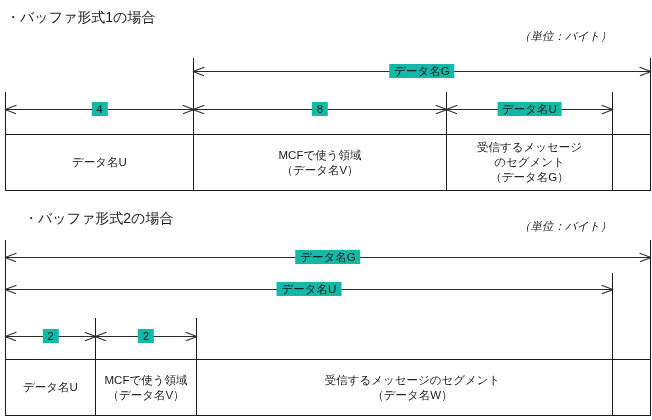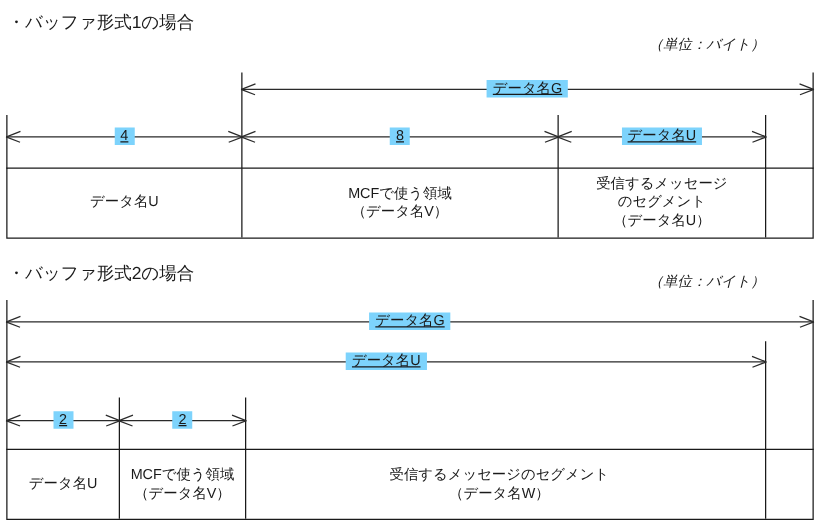--- a/index.html
+++ b/index.html
@@ -34,27 +34,26 @@
   
   .vline{position:absolute;width:1px;background:#1a1a1a;}
 
   
   .dim{position:absolute;height:14px;}
   .dim .bar{
     position:absolute;left:0;right:0;top:6px;height:1px;background:#2a2a2a;
   }
   .dim .lbl{
     position:absolute;top:-1px;left:50%;transform:translateX(-50%);
-    background:#7dd3fc;
+    background:#14b8a6;
     padding:0 5px;
     font-size:11.5px;
     line-height:14px;
     white-space:nowrap;
     color:#1a1a1a;
-    text-decoration:underline;
   }
   
   .dim .head{position:absolute;width:11px;height:13px;top:0px;}
   .dim .head::before,
   .dim .head::after{
     content:"";position:absolute;left:0;top:6px;
     width:12px;height:1px;background:#2a2a2a;
     transform-origin:0 0;
   }
   .dim .head.left::before{transform:rotate(21deg);}
@@ -127,32 +126,32 @@
     </div>
     <div class="cell-div" style="left:187px;"></div>
     <div class="cell" style="left:188px;width:252px;">
       <span class="txt">MCFで使う領域
 （データ名V）</span>
     </div>
     <div class="cell-div" style="left:440px;"></div>
     <div class="cell" style="left:441px;width:165px;">
       <span class="txt">受信するメッセージ
 のセグメント
-（データ名U）</span>
+（データ名G）</span>
     </div>
     <div class="cell-div" style="left:606px;"></div>
     <div class="cell" style="left:607px;width:37px;">
       <span class="txt"></span>
     </div>
   </div>
 </div>
 
 <div class="diagram">
 
-  <div class="section-title" style="left:6px;top:211px;">・バッファ形式2の場合</div>
+  <div class="section-title" style="left:24px;top:211px;">・バッファ形式2の場合</div>
 
   <div class="unit-label" style="left:519px;top:219px;">（単位：バイト）</div>
 
   <div class="vline" style="left:5px;top:240px;height:120px;"></div>
   <div class="vline" style="left:650px;top:240px;height:120px;"></div>
   <div class="vline" style="left:612px;top:273px;height:87px;"></div>
   <div class="vline" style="left:95px;top:318px;height:42px;"></div>
   <div class="vline" style="left:196px;top:318px;height:42px;"></div>
 
   <div class="dim" style="left:5px;width:646px;top:251px;">
@@ -186,21 +185,21 @@
   <div class="fmt-table" style="left:5px;top:359px;width:646px;height:57px;">
     <div class="cell" style="left:0px;width:89px;">
       <span class="txt">データ名U</span>
     </div>
     <div class="cell-div" style="left:89px;"></div>
     <div class="cell" style="left:90px;width:100px;">
       <span class="txt">MCFで使う領域
 （データ名V）</span>
     </div>
     <div class="cell-div" style="left:190px;"></div>
-    <div class="cell" style="left:186px;width:415px;">
+    <div class="cell" style="left:199px;width:415px;">
       <span class="txt">受信するメッセージのセグメント
 （データ名W）</span>
     </div>
     <div class="cell-div" style="left:606px;"></div>
     <div class="cell" style="left:607px;width:37px;">
       <span class="txt"></span>
     </div>
   </div>
 </div>
 

